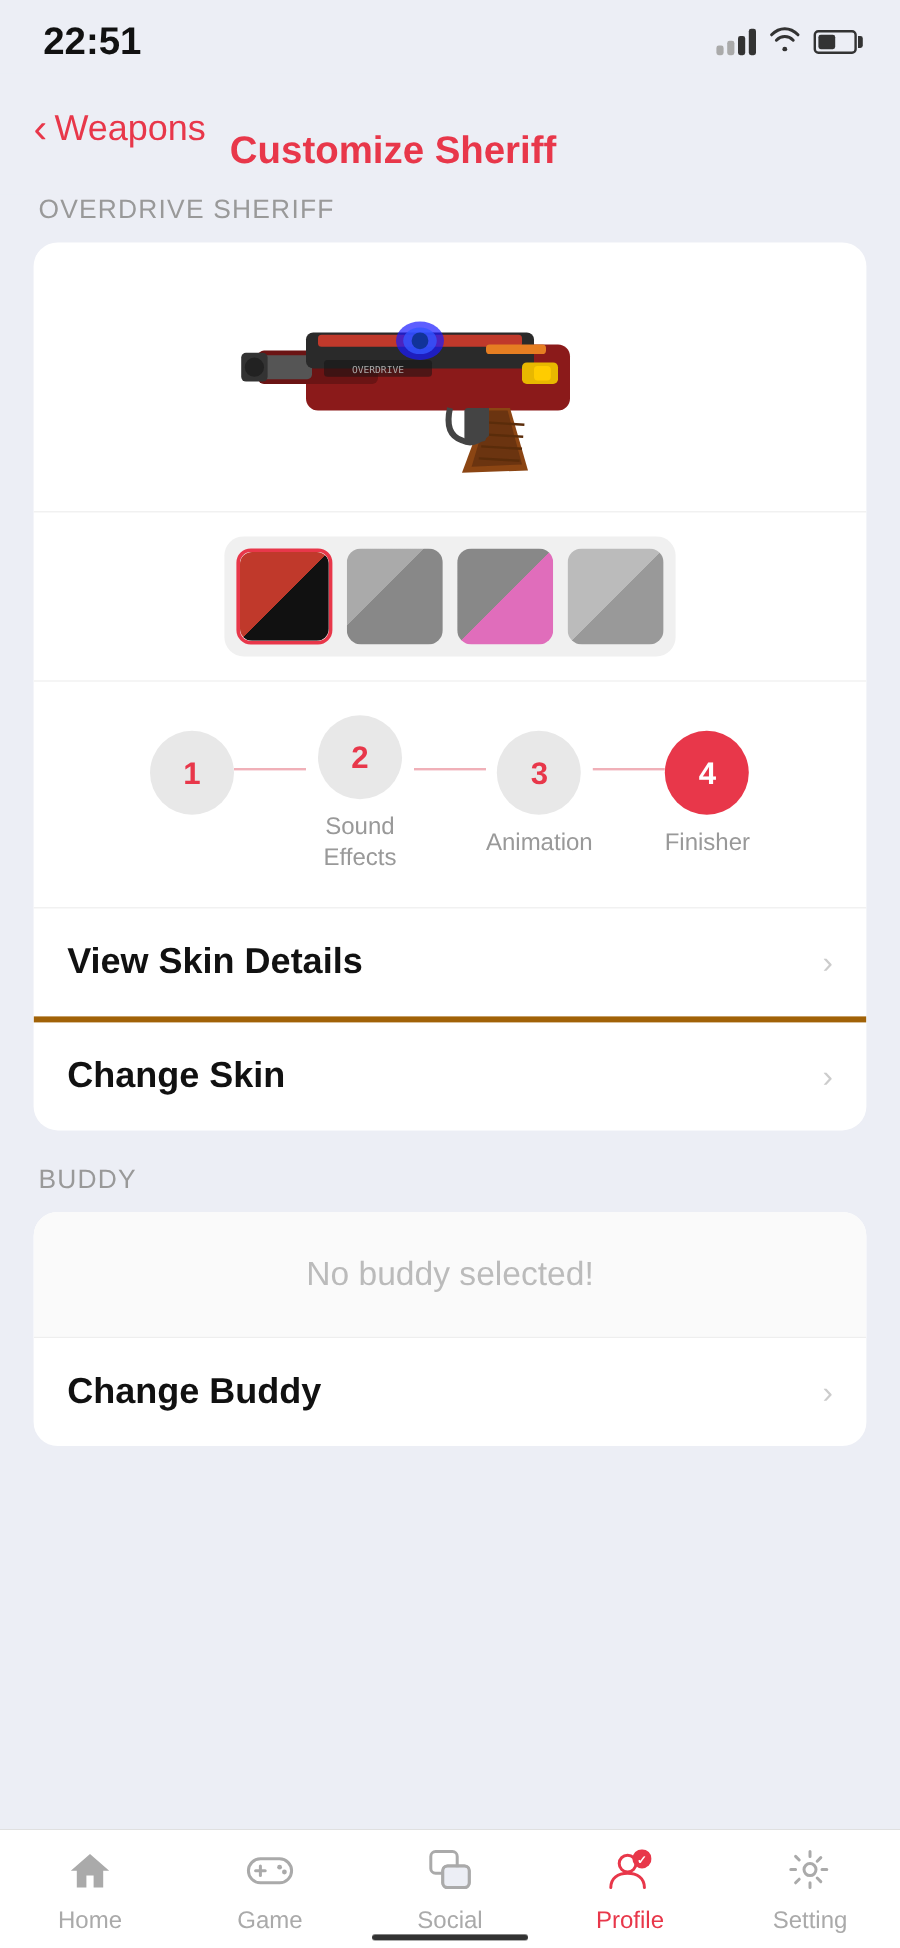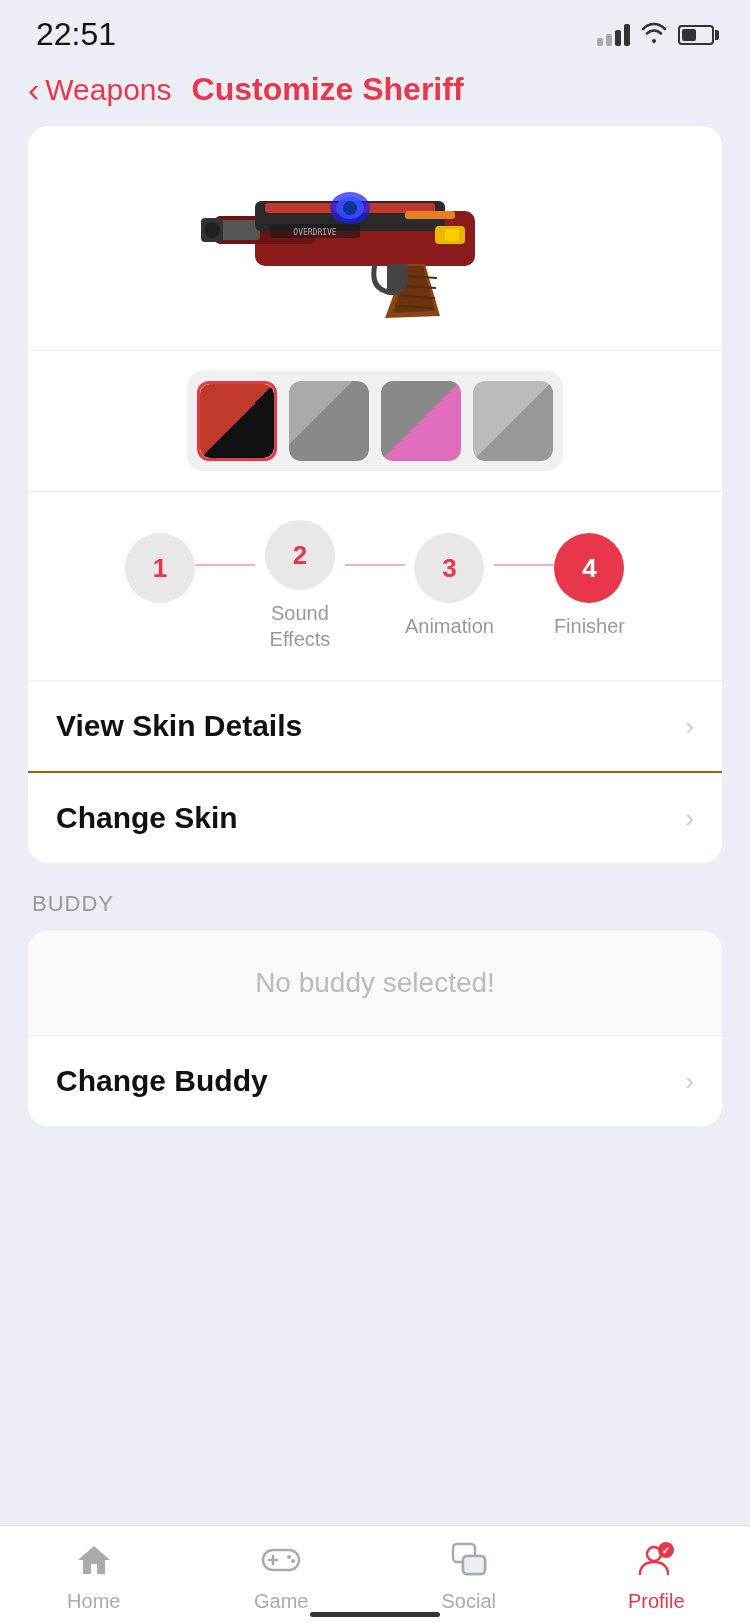--- a/index.html
+++ b/index.html
@@ -15,21 +15,21 @@
     
     .status-bar {
       display: flex;
       justify-content: space-between;
       align-items: center;
       padding: 16px 36px 8px 36px;
       background: #eceef5;
     }
     .status-time {
       font-size: 32px;
-      font-weight: 400;
+      font-weight: 700;
       color: #111;
     }
     .status-icons {
       display: flex;
       align-items: center;
       gap: 10px;
     }
     .signal-bars {
       display: flex;
       align-items: flex-end;
@@ -93,20 +93,21 @@
       font-weight: 300;
       line-height: 1;
       margin-top: -2px;
     }
     .back-label { font-size: 30px; font-weight: 400; }
     .page-title {
       font-size: 32px;
       font-weight: 700;
       color: #e8374a;
       margin-left: 20px;
+      margin-top: 36px;
     }
 
     
     .content {
       padding: 0 28px;
     }
 
     
     .section-label {
       font-size: 22px;
@@ -226,21 +227,21 @@
       max-width: 90px;
     }
 
     
     .list-item {
       display: flex;
       justify-content: space-between;
       align-items: center;
       padding: 28px 28px;
       cursor: pointer;
-      border-bottom: 2px solid #a16207;
+      border-bottom: 5px solid #a16207;
     }
     .list-item:last-child { border-bottom: none; }
     .list-item-label {
       font-size: 30px;
       font-weight: 600;
       color: #111;
     }
     .list-chevron {
       font-size: 26px;
       color: #ccc;
@@ -336,20 +337,21 @@
 <div class="nav-header">
   <div class="back-btn">
     <span class="back-chevron">‹</span>
     <span class="back-label">Weapons</span>
   </div>
   <span class="page-title">Customize Sheriff</span>
 </div>
 
 <div class="content">
 
+  <div class="section-label">OVERDRIVE SHERIFF</div>
 
   <div class="card">
 
     <div class="gun-display">
       <svg width="400" height="170" viewBox="0 0 400 170">
 
         <rect x="80" y="55" width="220" height="55" rx="10" fill="#8B1A1A"></rect>
 
         <rect x="40" y="60" width="100" height="28" rx="5" fill="#6B1414"></rect>
         <rect x="30" y="64" width="55" height="20" rx="4" fill="#555"></rect>
@@ -514,15 +516,24 @@
         <circle cx="16" cy="12" r="7" fill="none" stroke="#e8374a" stroke-width="2.5"></circle>
         <path d="M2 32c0-8 6-12 14-12s14 4 14 12" fill="none" stroke="#e8374a" stroke-width="2.5" stroke-linecap="round"></path>
 
         <circle cx="28" cy="8" r="8" fill="#e8374a"></circle>
         <text x="28" y="12" fill="white" font-size="10" text-anchor="middle" font-weight="bold">✓</text>
       </svg>
     </span>
     <span class="tab-label active">Profile</span>
   </div>
 
+  <div class="tab-item">
+    <span class="tab-icon">
+      <svg width="36" height="34" viewBox="0 0 36 34">
+        <circle cx="18" cy="17" r="5" fill="none" stroke="#aaa" stroke-width="2.5"></circle>
+        <path d="M18 2v4M18 28v4M2 17h4M28 17h4M6 6l3 3M24 24l3 3M6 28l3-3M24 10l3-3" stroke="#aaa" stroke-width="2.5" stroke-linecap="round"></path>
+      </svg>
+    </span>
+    <span class="tab-label">Setting</span>
+  </div>
 </div>
 
 <div class="home-indicator"></div>
 
 </body></html>

